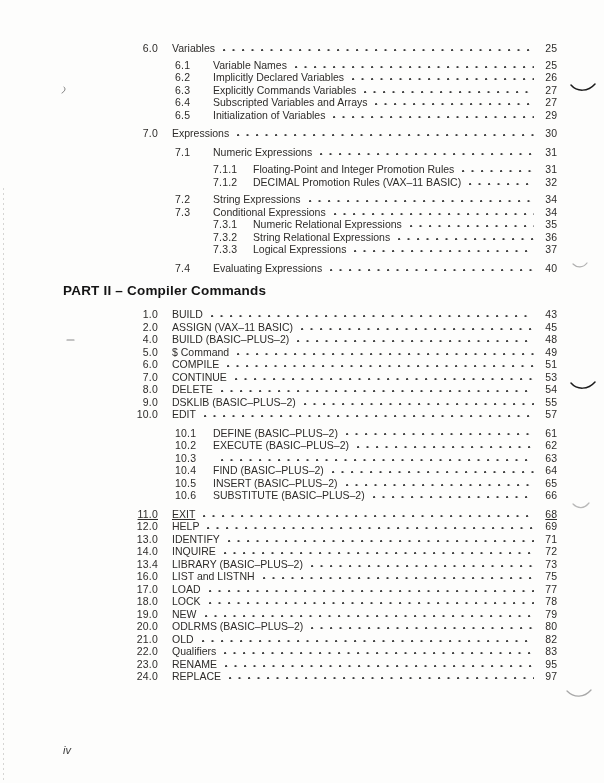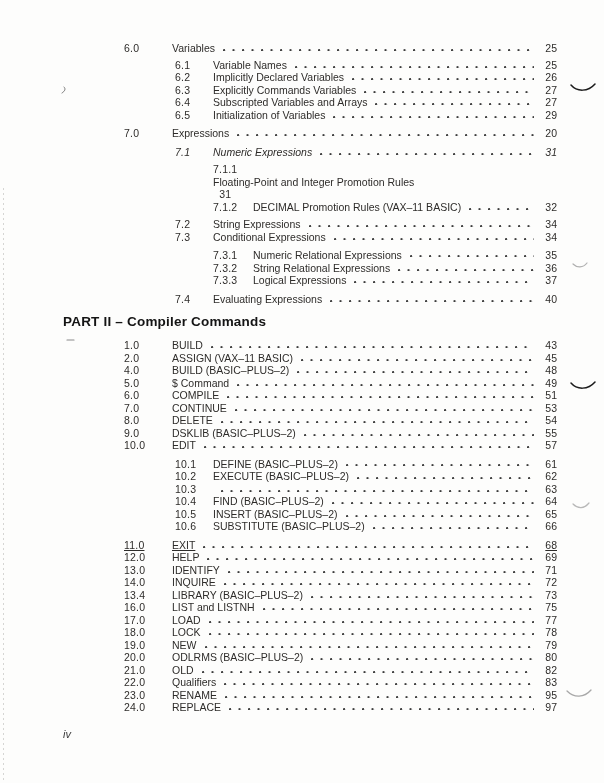--- a/index.html
+++ b/index.html
@@ -15,40 +15,40 @@
   }
   .toc { padding-top:36px; padding-right:47px; }
   .row {
     display:flex; align-items:baseline;
     font-size:10.5px; line-height:12.5px;
     color:#2e2c2a;
     white-space:nowrap;
   }
   .num  { flex:none; letter-spacing:0.2px; }
   .title{ flex:none; }
-  .l1 .num { margin-left:124px; width:34px; }
+  .l1 .num { margin-left:124px; width:34px; text-align:right; }
   .l1 .title { margin-left:14px; }
   .l2 .num { margin-left:175px; width:38px; text-align:left; }
   .l3 .num { margin-left:213px; width:40px; text-align:left; }
   .leader {
     flex:1; height:9px; margin:0 5px 0 6px; align-self:baseline;
     background-image:radial-gradient(circle at 1.2px 1.2px,#3c3c3c 0.9px,transparent 1.3px);
     background-repeat:repeat-x;
     background-position:2px bottom;
     background-size:9.5px 3px;
   }
   .pg { flex:none; min-width:18px; text-align:right; }
   .part-heading {
     margin:9px 0 9px 63px;
     font-size:13.5px; font-weight:bold; color:#141414;
     letter-spacing:0.2px;
     line-height:16px;
   }
   .footer {
-    position:absolute; left:63px; top:728px;
+    position:absolute; left:63px; top:744px;
     font-size:11px; font-style:italic; color:#3a3a3a;
   }
   .edge-line {
     position:absolute; left:3px; top:188px; bottom:0; width:1px;
     background:repeating-linear-gradient(to bottom,#c8c8c6 0 2px,transparent 2px 5px);
     opacity:0.75;
   }
   .mark { position:absolute; }
 </style>
 </head>
@@ -90,29 +90,29 @@
       <div class="row l2">
         <span class="num">6.5</span>
         <span class="title">Initialization of Variables</span>
         <span class="leader"></span>
         <span class="pg">29</span>
       </div>
       <div class="row l1" style="margin-top: 6px;">
         <span class="num">7.0</span>
         <span class="title">Expressions</span>
         <span class="leader"></span>
-        <span class="pg">20</span>
-      </div>
-      <div class="row l2" style="margin-top: 6px; font-style: italic;">
+        <span class="pg">30</span>
+      </div>
+      <div class="row l2" style="margin-top: 6px;">
         <span class="num">7.1</span>
         <span class="title">Numeric Expressions</span>
         <span class="leader"></span>
         <span class="pg">31</span>
       </div>
-      <div class="row l3" style="margin-top: 5px; flex-direction: column;">
+      <div class="row l3" style="margin-top: 5px;">
         <span class="num">7.1.1</span>
         <span class="title">Floating-Point and Integer Promotion Rules</span>
         <span class="leader"></span>
         <span class="pg">31</span>
       </div>
       <div class="row l3">
         <span class="num">7.1.2</span>
         <span class="title">DECIMAL Promotion Rules (VAX–11 BASIC)</span>
         <span class="leader"></span>
         <span class="pg">32</span>
@@ -122,21 +122,21 @@
         <span class="title">String Expressions</span>
         <span class="leader"></span>
         <span class="pg">34</span>
       </div>
       <div class="row l2">
         <span class="num">7.3</span>
         <span class="title">Conditional Expressions</span>
         <span class="leader"></span>
         <span class="pg">34</span>
       </div>
-      <div class="row l3" style="margin-top: 6px; align-items: flex-end;">
+      <div class="row l3" style="">
         <span class="num">7.3.1</span>
         <span class="title">Numeric Relational Expressions</span>
         <span class="leader"></span>
         <span class="pg">35</span>
       </div>
       <div class="row l3">
         <span class="num">7.3.2</span>
         <span class="title">String Relational Expressions</span>
         <span class="leader"></span>
         <span class="pg">36</span>

